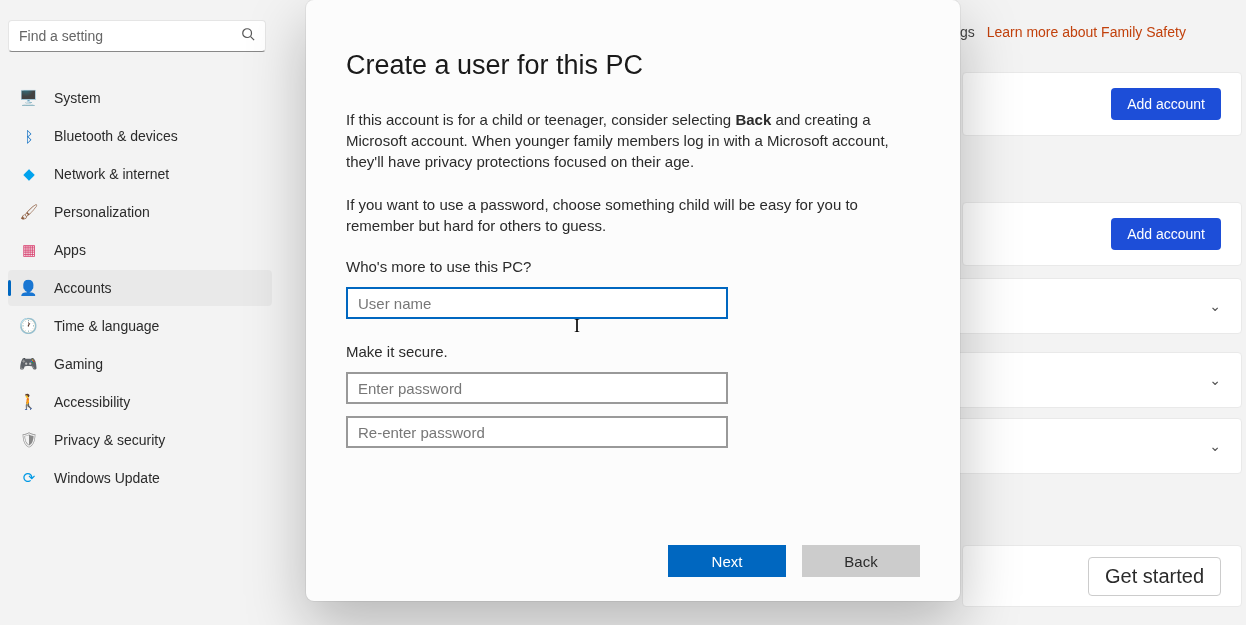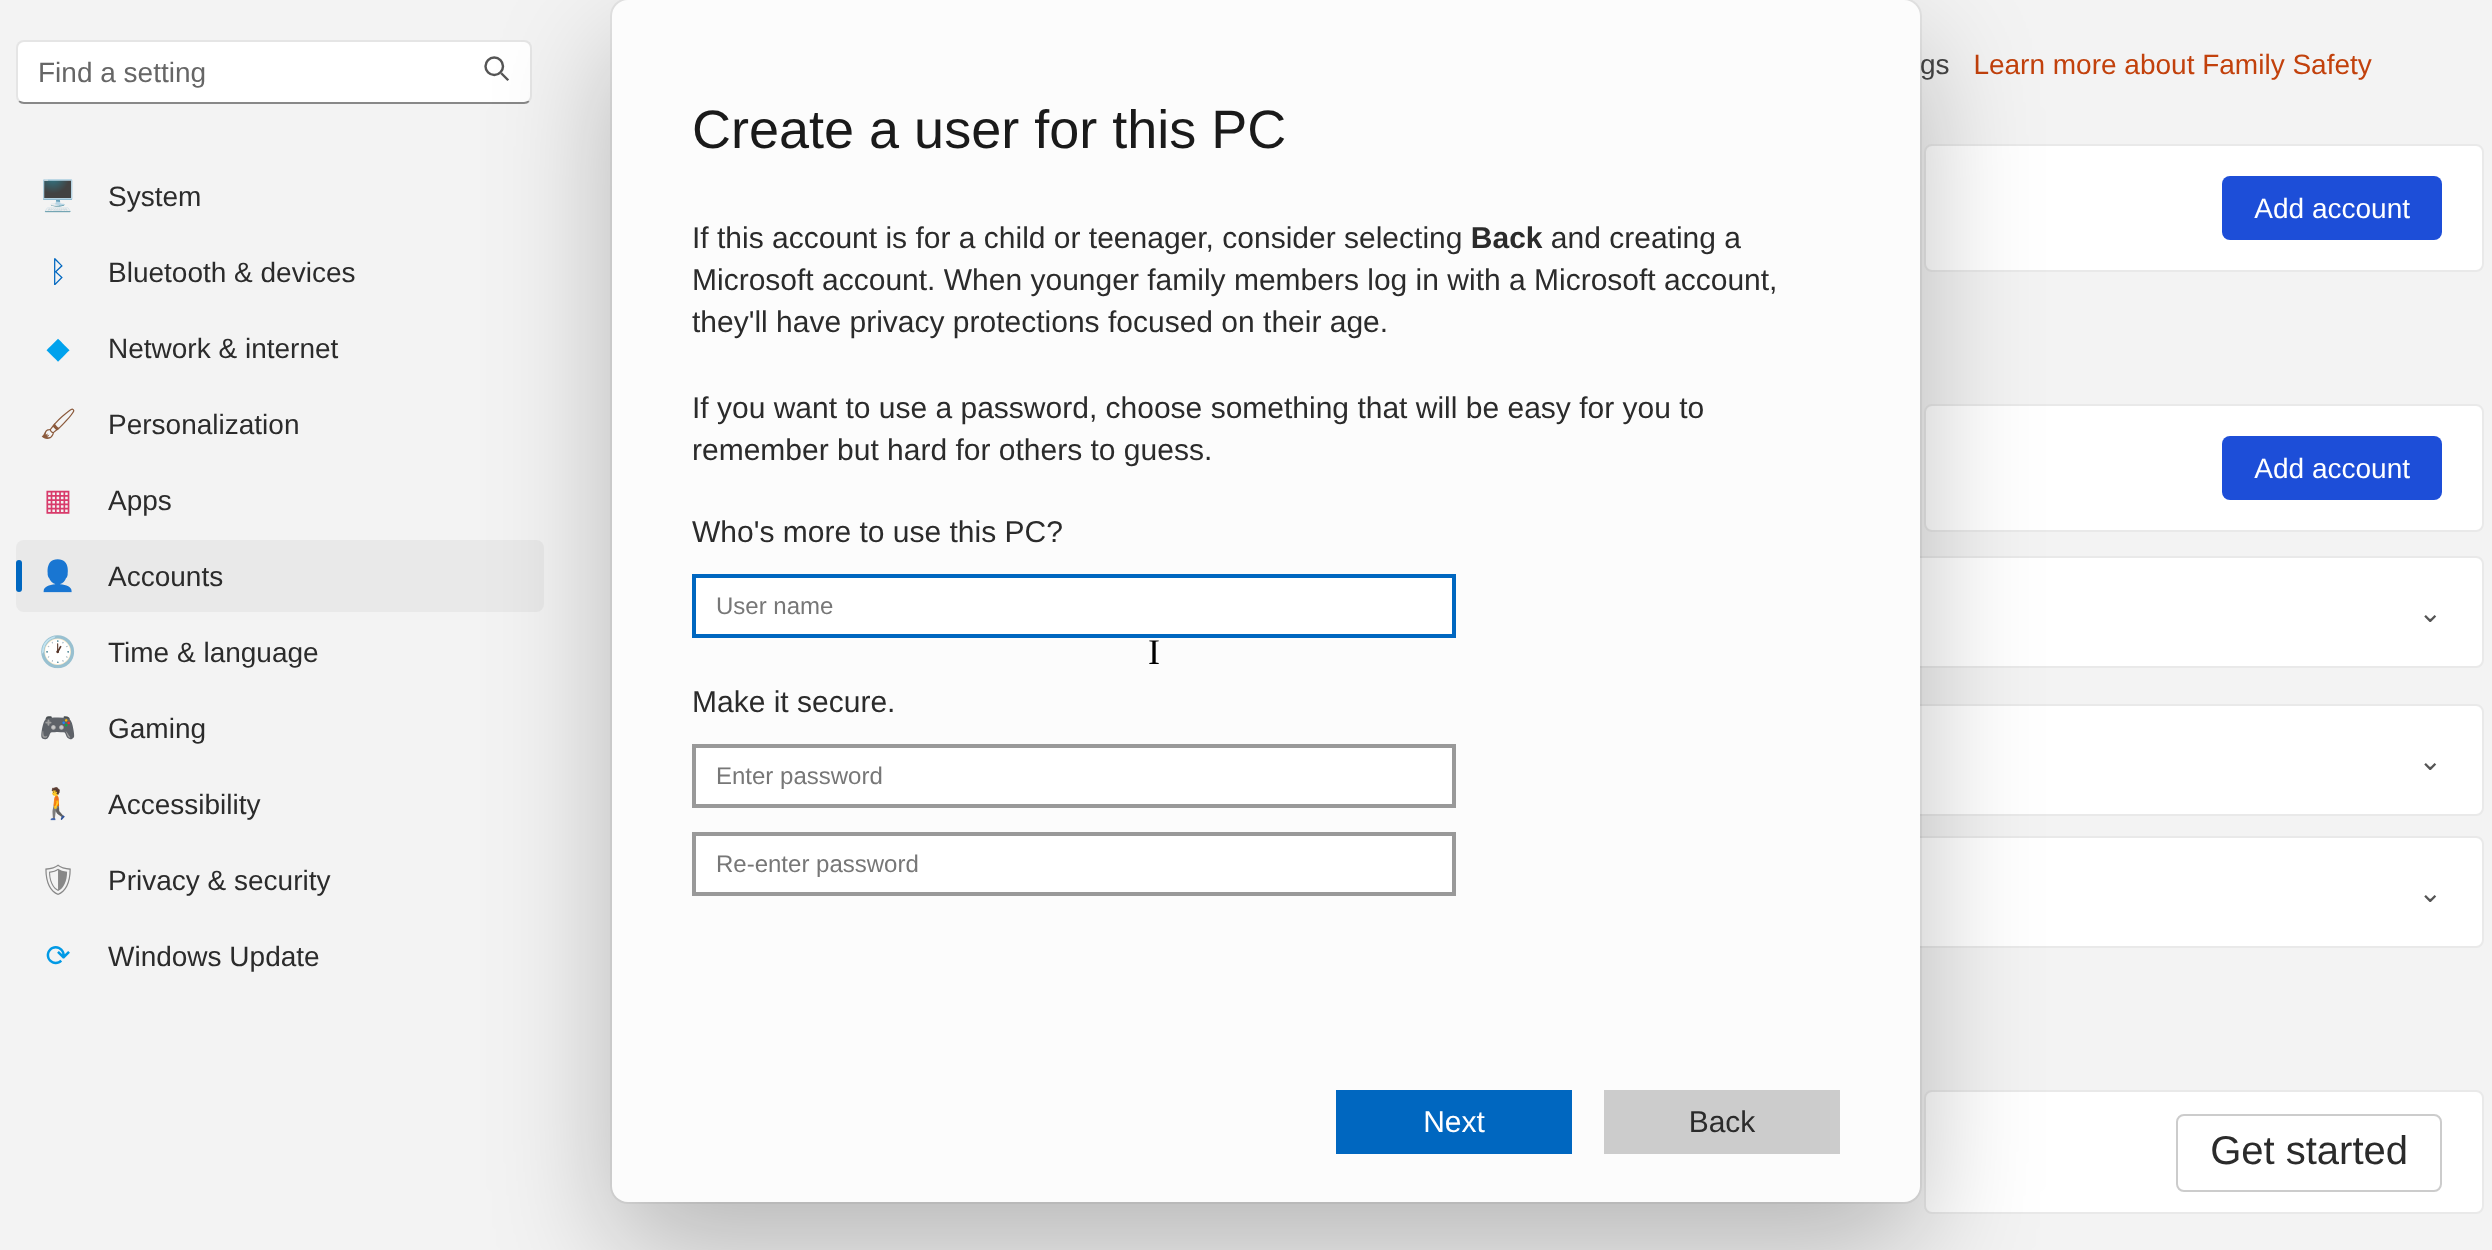--- a/index.html
+++ b/index.html
@@ -109,21 +109,21 @@
       max-width: 580px;
     }
     .modal .label {
       font-size: 15px; color: #2b2b2b;
       margin-bottom: 12px;
     }
     .modal input[type="text"], .modal input[type="password"] {
       width: 382px; height: 32px;
       border: 2px solid #999;
       padding: 0 10px;
-      font-size: 12px;
+      font-size: 15px;
       color: #333;
       outline: none;
       margin-bottom: 12px;
       background: #fff;
     }
     .modal input.focused { border: 2px solid #0067c0; }
     .modal input::placeholder { color: #777; }
     .modal-footer {
       margin-top: auto;
       display: flex; justify-content: flex-end; gap: 16px;
@@ -230,21 +230,21 @@
 </div>
 <div class="card-strip" style="top:545px;height:62px">
   <button class="get-started-btn">Get started</button>
 </div>
 
 <div class="modal">
   <h1>Create a user for this PC</h1>
   <p>
     <span>If this account is for a child or teenager, consider selecting </span><b>Back</b><span> and creating a Microsoft account. When younger family members log in with a Microsoft account, they'll have privacy protections focused on their age.</span>
   </p>
-  <p>If you want to use a password, choose something that will be easy for you to remember but hard for others to guess.</p>
+  <p>If you want to use a password, choose something child will be easy for you to remember but hard for others to guess.</p>
   <div class="label">Who's more to use this PC?</div>
   <input type="text" class="focused" placeholder="User name" style="">
   <div class="label" style="margin-top:12px">Make it secure.</div>
   <input type="password" placeholder="Enter password" style="">
   <input type="password" placeholder="Re-enter password" style="">
   <div class="modal-footer">
     <button class="btn-primary">Next</button>
     <button class="btn-secondary">Back</button>
   </div>
 </div>

